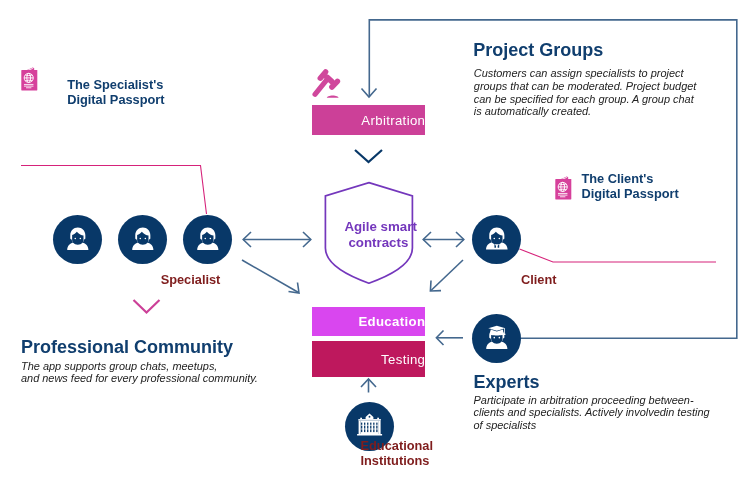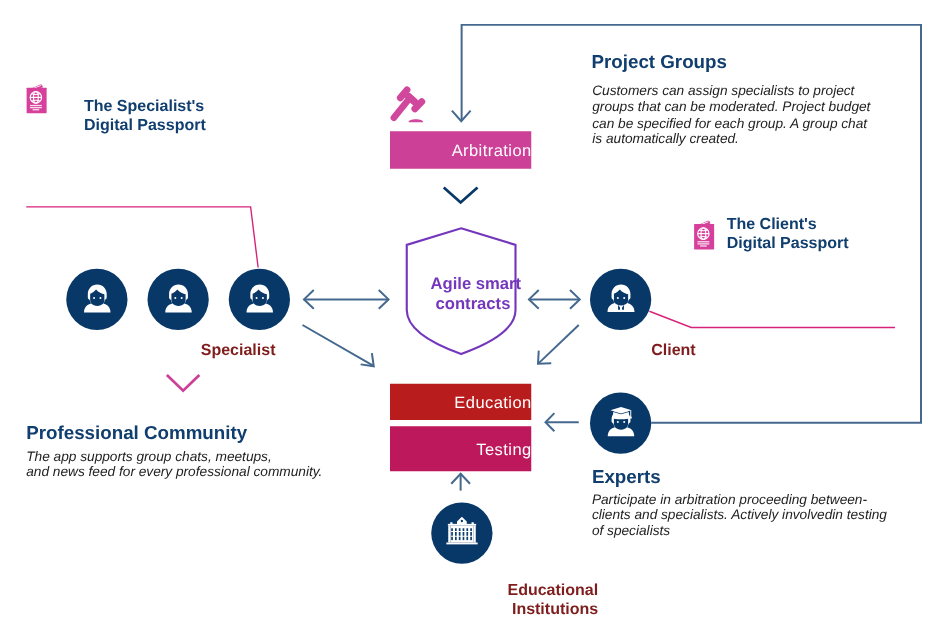--- a/index.html
+++ b/index.html
@@ -2,29 +2,29 @@
 <html><head>
 <meta charset="utf-8">
 <style>
   html,body{margin:0;padding:0;}
   body{width:752px;height:499px;background:#ffffff;position:relative;overflow:hidden;
        font-family:"Liberation Sans", sans-serif;-webkit-font-smoothing:antialiased;}
   .stage{position:absolute;left:0;top:0;width:752px;height:499px;}
   svg.layer{position:absolute;left:0;top:0;width:752px;height:499px;overflow:visible;}
   .h{position:absolute;color:#103E6E;font-weight:bold;font-size:0;line-height:0;}
   .h > div{line-height:15px;display:block;white-space:pre;font-size:12.8px;}
-  .hs{position:absolute;color:#103E6E;font-weight:bold;font-size:15px;line-height:18.5px;white-space:pre;}
+  .hs{position:absolute;color:#103E6E;font-weight:bold;font-size:18px;line-height:18.5px;white-space:pre;}
   .p{position:absolute;color:#222222;font-style:italic;font-size:10.95px;line-height:12.7px;white-space:pre;}
   .lbl{position:absolute;color:#7f1d1d;font-weight:bold;font-size:12.8px;line-height:16px;white-space:pre;margin-left:48px;}
   .lbl.multi{font-size:0;line-height:0;}
   .lbl.multi > div{font-size:12.8px;line-height:15.1px;display:block;white-space:pre;}
   .box{position:absolute;display:flex;align-items:center;justify-content:flex-end;
        color:#fff;font-size:13.2px;letter-spacing:.35px;}
   .box-arb{left:311.8px;top:105px;width:113.5px;height:30px;background:#CC4098;}
-  .box-edu{left:311.8px;top:306.8px;width:113.5px;height:28.8px;background:#b91c1c;}
+  .box-edu{left:311.8px;top:306.8px;width:113.5px;height:28.8px;background:#d946ef;font-weight:bold;}
   .box-test{left:311.8px;top:341.4px;width:113.5px;height:36px;background:#be185d;}
   .shieldtext{position:absolute;left:324.4px;top:219.3px;width:88px;text-align:center;
        color:#7437BC;font-weight:bold;line-height:0;font-size:0;}
   .shieldtext > div{font-size:13.3px;line-height:15.3px;display:block;white-space:pre;margin-left:20px;}
   svg.ico{position:absolute;overflow:visible;}
   svg.ico.avatar{width:49px;height:49px;}
 </style>
 </head>
 <body>
 
@@ -244,18 +244,18 @@
   <div class="p" style="left:21px;top:359.6px;">The app supports group chats, meetups,
 and news feed for every professional community.</div>
 
   <div class="hs" style="left:473.5px;top:373px;">Experts</div>
   <div class="p" style="left:473.5px;top:393.6px;">Participate in arbitration proceeding between-
 clients and specialists. Actively involvedin testing
 of specialists</div>
 
   <div class="lbl" style="left:110px;top:272px;width:65px;text-align:center;">Specialist</div>
   <div class="lbl" style="left:473px;top:272px;">Client</div>
-  <div class="lbl multi" style="left:312.5px;top:464px;width:118px;text-align:right;">
+  <div class="lbl multi" style="left:312.5px;top:438px;width:118px;text-align:left;">
     <div>Educational</div>
     <div>Institutions</div>
   </div>
 
 </div>
 
 </body></html>

